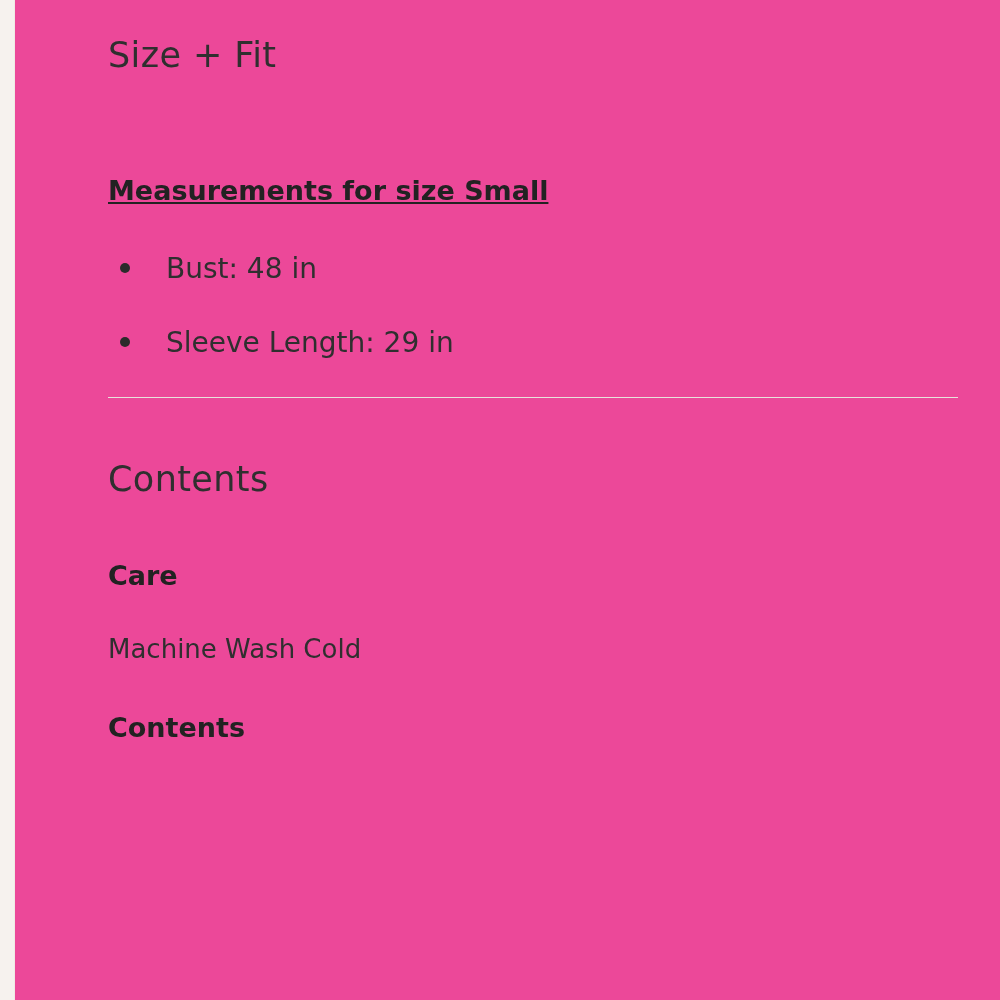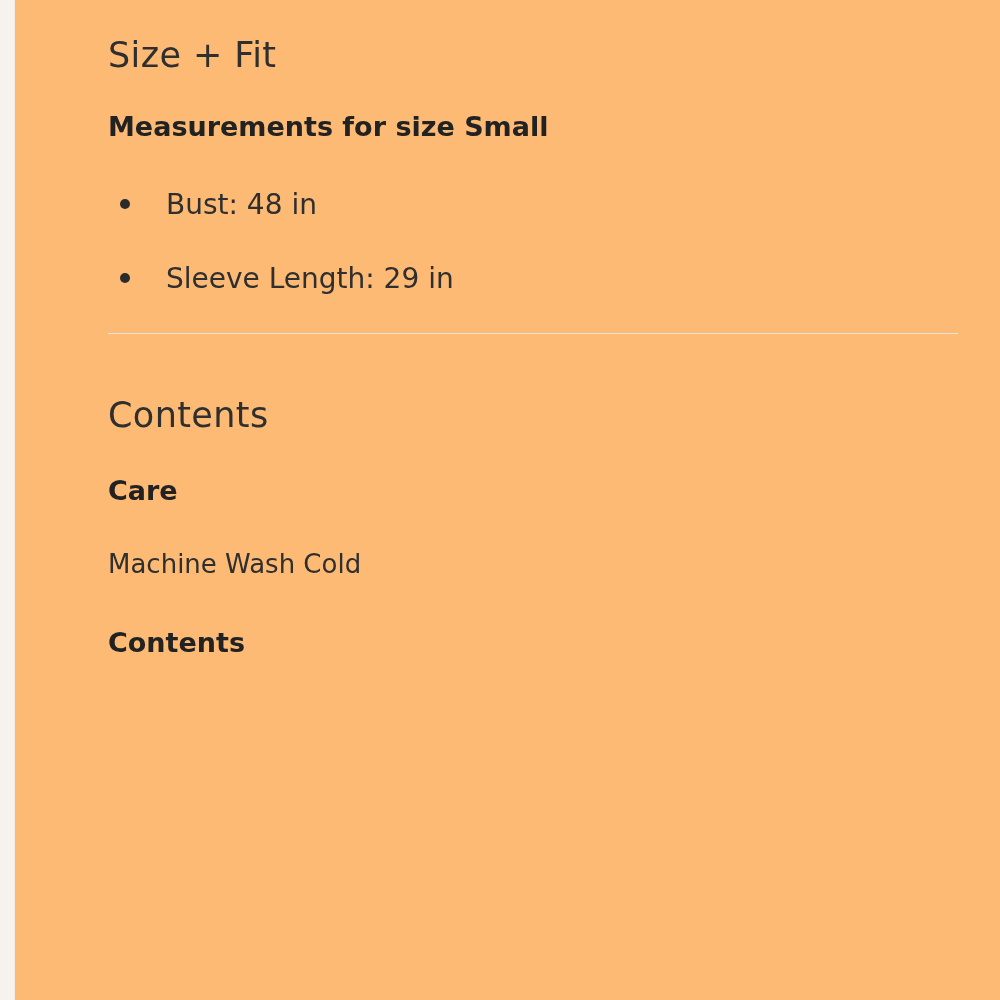--- a/index.html
+++ b/index.html
@@ -11,21 +11,21 @@
     height: 1000px;
     background: #fbf9f7;
     font-family: "DejaVu Sans", sans-serif;
     color: #2b2b2b;
     overflow: hidden;
   }
   .page {
     position: relative;
     width: 1000px;
     height: 1000px;
-    background: #fdba74;
+    background: #ec4899;
     box-sizing: border-box;
   }
   
   .gutter {
     position: absolute;
     left: 0;
     top: 0;
     width: 14px;
     height: 1000px;
     background: #f6f2ee;
@@ -54,21 +54,21 @@
     line-height: 1.2;
   }
   .sub-heading {
     font-size: 27px;
     font-weight: 700;
     color: #222222;
     margin: 0;
     line-height: 1.25;
   }
   #size-fit-title { padding-top: 34px; }
-  #measurements-heading { margin-top: 34px; }
+  #measurements-heading { margin-top: 98px; text-decoration: underline; }
 
   ul.measurements {
     list-style: none;
     margin: 0;
     padding: 0;
     margin-top: 42px;
   }
   ul.measurements li {
     position: relative;
     font-size: 28px;
@@ -87,21 +87,21 @@
     background: #2b2b2b;
   }
   hr.divider {
     border: none;
     border-top: 1px solid #e8e3dc;
     margin: 0;
     margin-top: 28px;
     width: 850px;
   }
   #contents-title { padding-top: 60px; }
-  #care-heading { margin-top: 38px; }
+  #care-heading { margin-top: 59px; }
   .body-text {
     font-size: 26px;
     color: #2f2f2f;
     margin: 0;
     line-height: 1.3;
   }
   #care-text { margin-top: 40px; }
   #contents-heading { margin-top: 44px; }
   #contents-text { margin-top: 42px; }
 </style>

